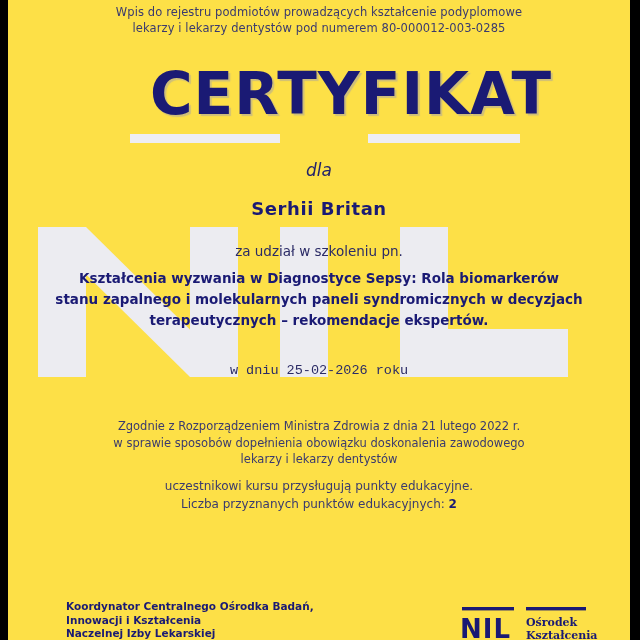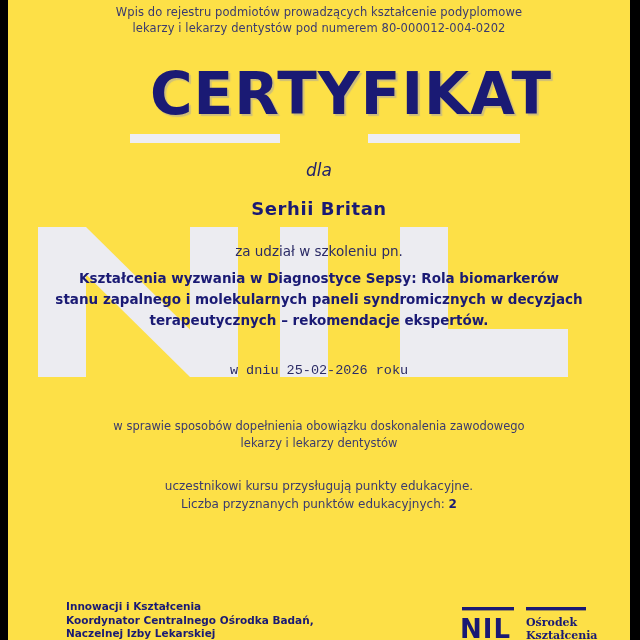--- a/index.html
+++ b/index.html
@@ -139,52 +139,53 @@
       </svg>
     </div>
 
     <div class="divider" id="divider-left"></div>
     <div class="divider" id="divider-right"></div>
 
     <div id="content">
 
       <div id="header" class="center">
         <div class="header-line">Wpis do rejestru podmiotów prowadzących kształcenie podyplomowe</div>
-        <div class="header-line">lekarzy i lekarzy dentystów pod numerem 80-000012-004-0202</div>
+        <div class="header-line">lekarzy i lekarzy dentystów pod numerem 80-000012-003-0285</div>
       </div>
 
       <div id="cert-title" class="center">CERTYFIKAT</div>
 
       <div id="dla" class="center">dla</div>
 
       <div id="recipient" class="center">Serhii Britan</div>
 
       <div id="participation" class="center">za udział w szkoleniu pn.</div>
 
       <div id="course-title" class="center">
         <div>Kształcenia wyzwania w Diagnostyce Sepsy: Rola biomarkerów</div>
         <div>stanu zapalnego i molekularnych paneli syndromicznych w decyzjach</div>
         <div>terapeutycznych – rekomendacje ekspertów.</div>
       </div>
 
       <div id="date-line" class="center">w dniu 25-02-2026 roku</div>
 
       <div id="legal" class="center">
+        <div>Zgodnie z Rozporządzeniem Ministra Zdrowia z dnia 21 lutego 2022 r.</div>
         <div>w sprawie sposobów dopełnienia obowiązku doskonalenia zawodowego</div>
         <div>lekarzy i lekarzy dentystów</div>
       </div>
 
       <div id="points" class="center">
         <div>uczestnikowi kursu przysługują punkty edukacyjne.</div>
         <div><span>Liczba przyznanych punktów edukacyjnych: </span><b>2</b></div>
       </div>
 
       <div id="signature">
+        <div>Koordynator Centralnego Ośrodka Badań,</div>
         <div>Innowacji i Kształcenia</div>
-        <div>Koordynator Centralnego Ośrodka Badań,</div>
         <div>Naczelnej Izby Lekarskiej</div>
       </div>
 
       <div id="nil-logo">
         <svg width="150" height="40" viewBox="0 0 150 40" aria-hidden="true">
           <rect x="2" y="3" width="52" height="3.4" fill="#1a1a74"></rect>
           <rect x="66" y="3" width="60" height="3.4" fill="#1a1a74"></rect>
           <text x="0" y="34" font-family="DejaVu Sans, sans-serif" font-size="26" font-weight="bold" fill="#1a1a74" letter-spacing="1">NIL</text>
           <text x="66" y="22" font-family="DejaVu Serif, serif" font-size="11" font-weight="bold" fill="#1a1a74">Ośrodek</text>
           <text x="66" y="35" font-family="DejaVu Serif, serif" font-size="11" font-weight="bold" fill="#1a1a74">Kształcenia</text>

